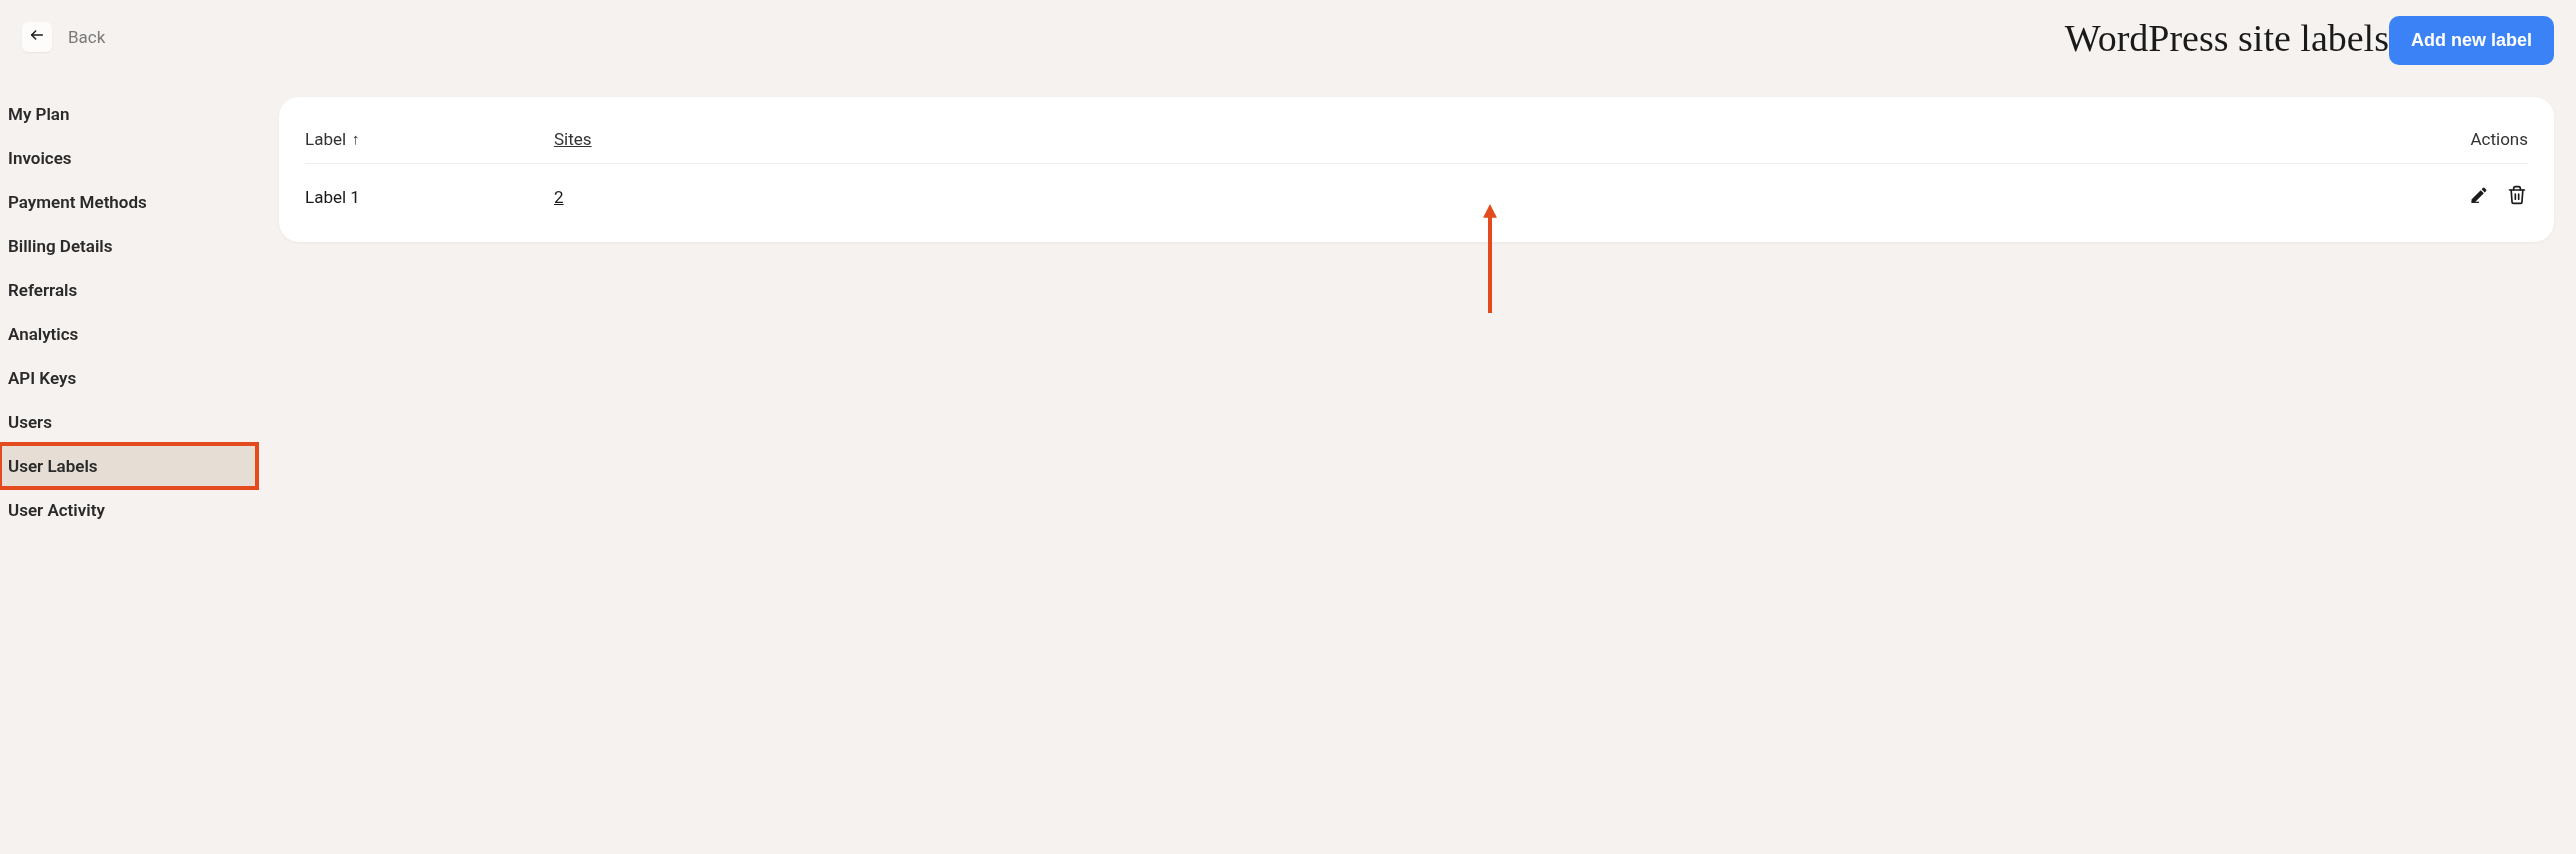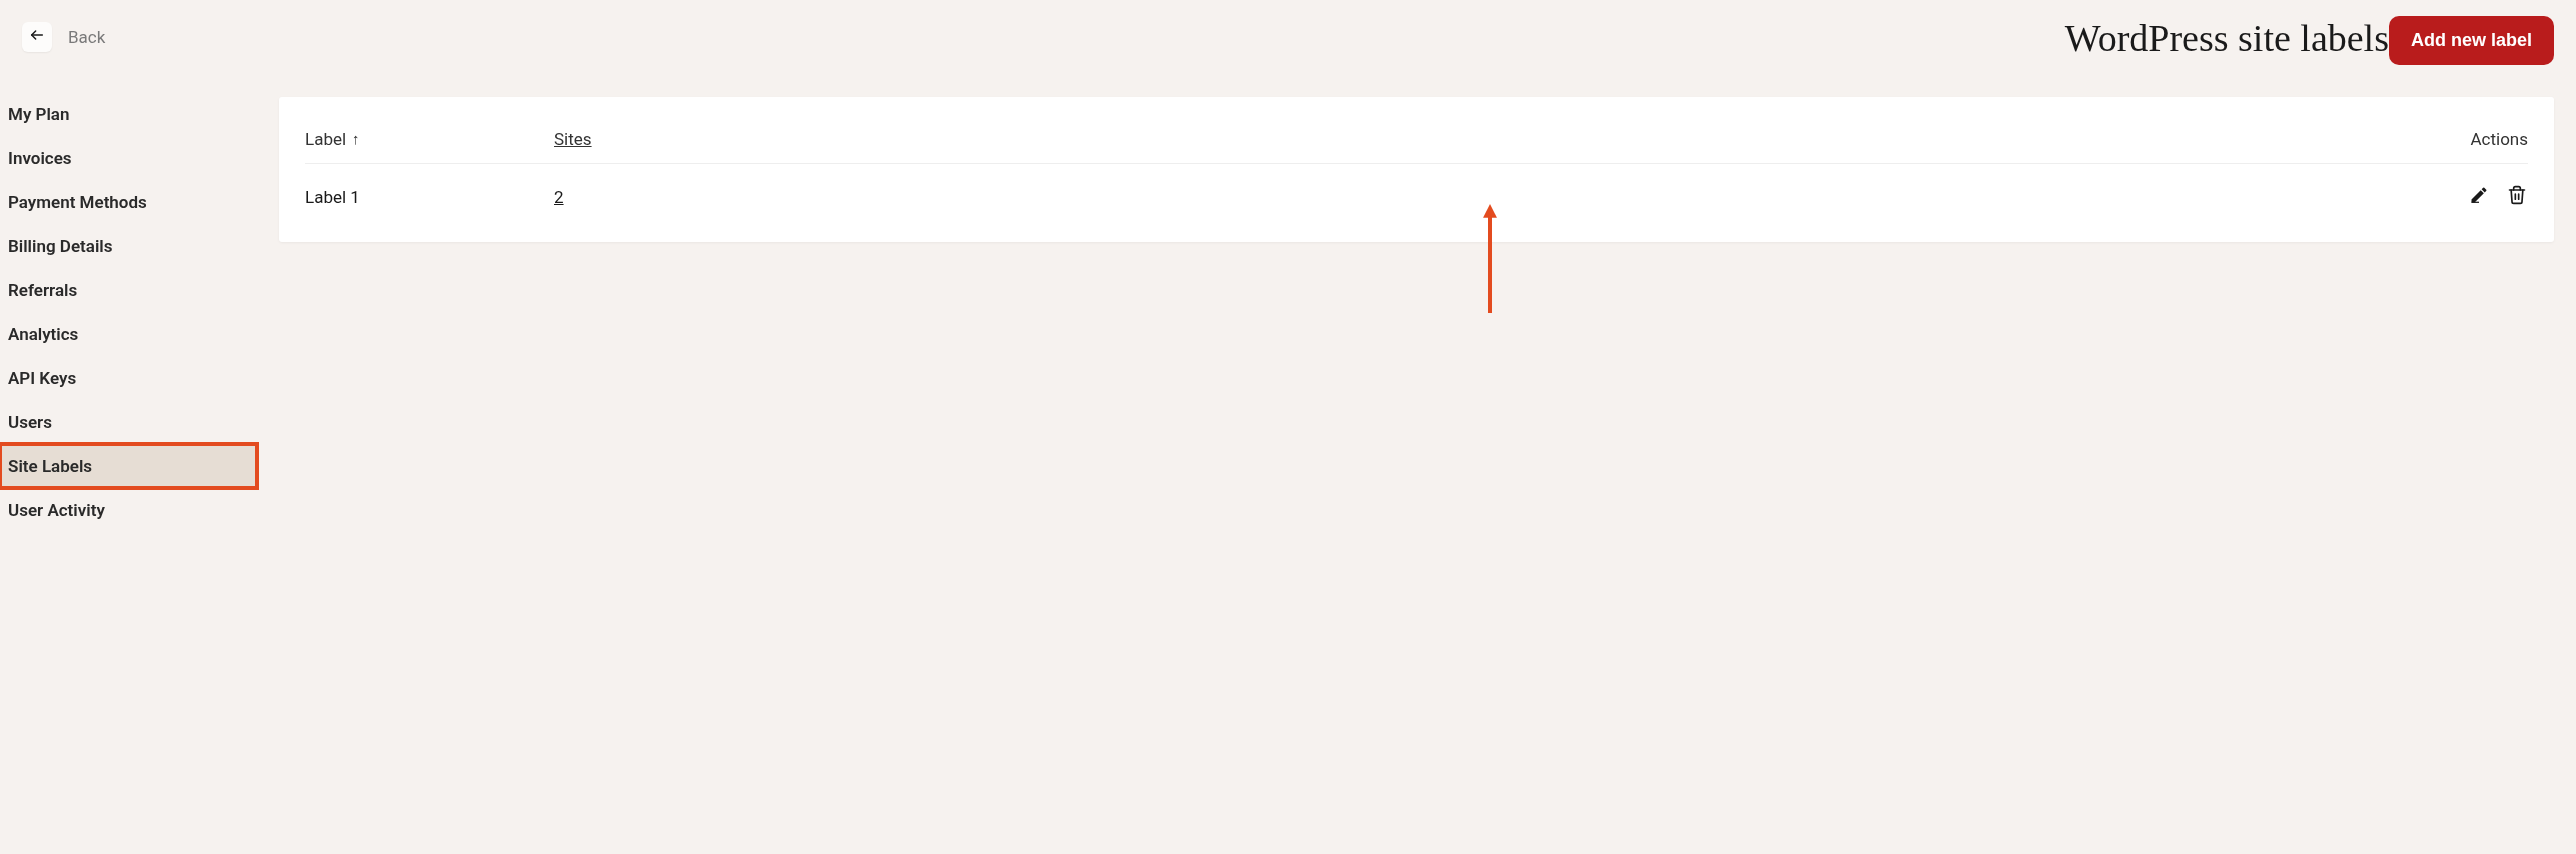--- a/index.html
+++ b/index.html
@@ -64,32 +64,32 @@
       justify-content: flex-end;
       margin-bottom: 32px;
     }
     .page-title {
       font-family: Georgia, "Times New Roman", serif;
       font-size: 38px;
       font-weight: 400;
       color: #1a1a1a;
     }
     .add-btn {
-      background: #b91c1c;
+      background: #3b82f6;
       color: #fff;
       border: none;
       border-radius: 10px;
       padding: 14px 22px;
       font-size: 18px;
       font-weight: 600;
       cursor: pointer;
     }
     .card {
       background: #fff;
-      border-radius: 3px;
+      border-radius: 20px;
       padding: 18px 26px 12px 26px;
       box-shadow: 0 1px 3px rgba(0,0,0,0.05);
     }
     .table-head {
       display: flex;
       padding: 14px 0;
       border-bottom: 1px solid #eee;
       font-size: 17px;
       color: #333;
     }
@@ -156,21 +156,21 @@
   </div>
 
   <div class="nav-item">My Plan</div>
   <div class="nav-item">Invoices</div>
   <div class="nav-item">Payment Methods</div>
   <div class="nav-item">Billing Details</div>
   <div class="nav-item">Referrals</div>
   <div class="nav-item">Analytics</div>
   <div class="nav-item">API Keys</div>
   <div class="nav-item">Users</div>
-  <div class="nav-item active">Site Labels</div>
+  <div class="nav-item active">User Labels</div>
   <div class="nav-item">User Activity</div>
 </div>
 
 <div class="main content-wrap">
   <div class="header-row">
     <h1 class="page-title">WordPress site labels</h1>
     <button class="add-btn">Add new label</button>
   </div>
 
   <div class="card">

